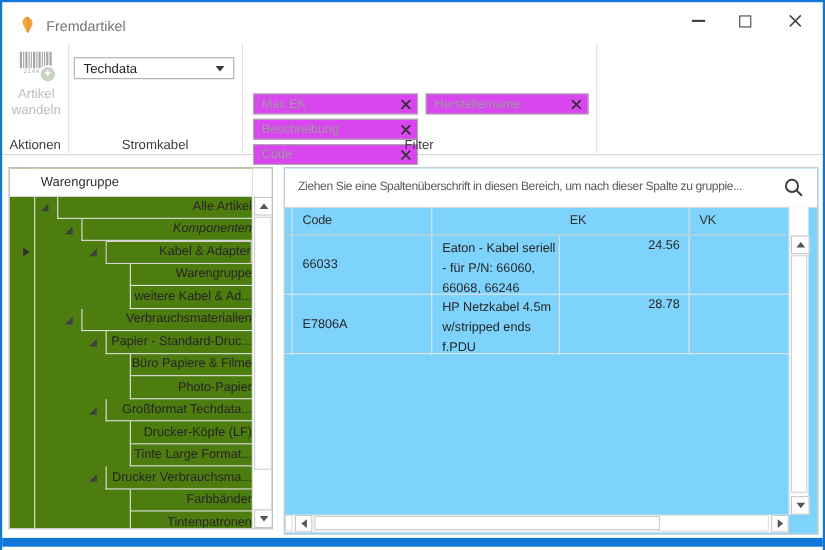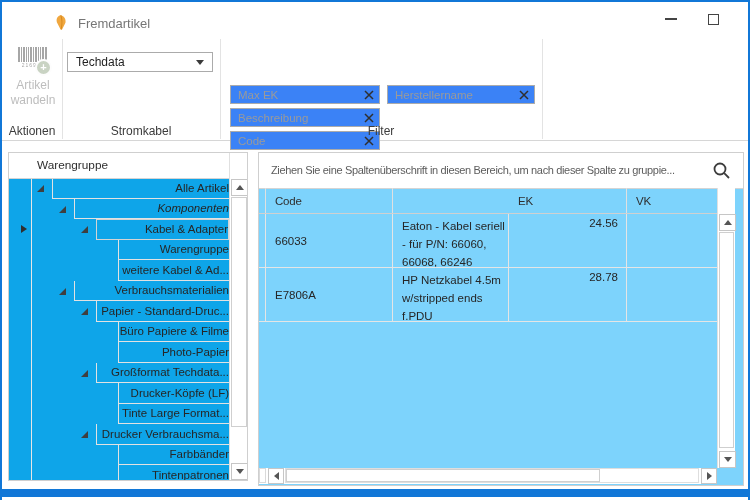--- a/index.html
+++ b/index.html
@@ -2,21 +2,21 @@
 <html><head>
 <meta charset="utf-8">
 <style>
   html,body{margin:0;padding:0;}
   body{width:750px;height:500px;position:relative;background:#ffffff;
        font-family:"Liberation Sans","DejaVu Sans",sans-serif;color:#2e2e2e;overflow:hidden;}
   
   .frame{position:absolute;inset:0;border:2px solid #1177d7;border-bottom:none;pointer-events:none;z-index:60;}
   .bottom-bar{position:absolute;left:2px;right:2px;top:489px;height:8px;background:#1177d7;z-index:55;}
   
-  .titlebar{position:absolute;left:2px;top:2px;right:2px;height:31px;background:#fff;margin-left:36px;}
+  .titlebar{position:absolute;left:2px;top:2px;right:2px;height:31px;background:#fff;}
   .appicon{position:absolute;left:15px;top:12px;width:15px;height:17px;}
   .title{position:absolute;left:40px;top:14px;font-size:13px;color:#767676;}
   .winbtn{position:absolute;top:4px;width:34px;height:26px;display:flex;align-items:center;justify-content:center;cursor:default;}
   .winbtn.min{left:616px;}.winbtn.max{left:658px;}.winbtn.close{left:704px;}
   .glyph-min{width:12px;height:0;border-top:2px solid #444;}
   .glyph-max{width:11px;height:11px;border:1.5px solid #444;box-sizing:border-box;}
   
   .ribbon{position:absolute;left:2px;top:33px;right:2px;height:107px;background:#fff;border-bottom:1px solid #d6d6d6;}
   .rsep{position:absolute;top:6px;height:100px;width:1px;background:#e3e3e3;}
   .grp-label{position:absolute;top:91px;height:14px;font-size:12px;color:#3b3b3b;text-align:center;}
@@ -24,29 +24,29 @@
   .rb-btn-label{margin-top:5px;font-size:12px;line-height:15px;color:#bdbdbd;}
   .barcode-wrap{position:relative;width:34px;height:26px;margin:0 auto;}
   .bars{display:flex;align-items:flex-end;height:15px;justify-content:center;}
   .bars i{display:block;background:#a6a6a6;height:15px;margin-right:1px;}
   .bars-num{font-size:5px;color:#a6a6a6;letter-spacing:1px;line-height:6px;}
   .badge{position:absolute;right:-2px;bottom:-3px;width:13px;height:13px;border-radius:50%;
          background:#c9d3c3;border:2px solid #fdfdfd;color:#fff;font-size:11px;line-height:12px;font-weight:bold;text-align:center;}
   .combo{position:absolute;left:65px;top:19px;width:146px;height:20px;border:1px solid #ababab;background:#fff;box-sizing:border-box;}
   .combo-val{position:absolute;left:8px;top:2px;font-size:12px;color:#1f1f1f;}
   .combo-arrow{position:absolute;right:8px;top:7px;width:0;height:0;border-left:4px solid transparent;border-right:4px solid transparent;border-top:5px solid #3a3a3a;}
-  .finput{position:absolute;height:19px;border:1px solid #ababab;background:#3b82f6;box-sizing:border-box;}
+  .finput{position:absolute;height:19px;border:1px solid #ababab;background:#d946ef;box-sizing:border-box;}
   .finput input{position:absolute;inset:0;border:none;outline:none;font:11.5px "Liberation Sans","DejaVu Sans",sans-serif;
                 padding:0 22px 0 7px;color:#1f1f1f;background:transparent;}
   .finput input::placeholder{color:#9a9a9a;opacity:1;}
   .clear-btn{position:absolute;right:3px;top:2px;width:14px;height:14px;cursor:default;}
   .f1{left:228px;top:52px;width:150px;}.f2{left:228px;top:75px;width:150px;}
   .f3{left:228px;top:98px;width:150px;}.f4{left:385px;top:52px;width:148px;}
   
-  .tree-panel{position:absolute;left:8px;top:152px;width:240px;height:329px;border:1px solid #cfcfcf;background:#0ea5e9;box-sizing:border-box;overflow:hidden;}
+  .tree-panel{position:absolute;left:8px;top:152px;width:240px;height:329px;border:1px solid #cfcfcf;background:#4d7c0f;box-sizing:border-box;overflow:hidden;}
   .tree-header{position:absolute;left:0;top:0;right:0;height:25px;border-bottom:1px solid #d4d4d4;background:#fff;z-index:3;}
   .tree-header-label{position:absolute;left:28px;top:5px;font-size:11.8px;color:#2f2f2f;}
   .tree-ind-line{position:absolute;left:22px;top:0;bottom:0;width:1px;background:#e6e6e6;}
   .tree-rows{position:absolute;left:0;top:25px;width:220px;height:302px;overflow:hidden;}
   .t-row{position:absolute;left:0;right:0;height:21px;}
   .t-cell{position:absolute;top:0;right:0;height:20.5px;border-left:1px solid #e2e2e2;border-bottom:1px solid #e2e2e2;
           display:flex;align-items:center;padding-left:6px;box-sizing:border-box;font-size:11.5px;color:#262626;white-space:nowrap;overflow:hidden;justify-content:flex-end;}
   .t-cell.current{border:1px solid #d4d4d4;}
   .t-glyph{position:absolute;top:7px;width:0;height:0;border-left:7px solid transparent;border-bottom:7px solid #3f3f3f;}
   #tree-row-indicator{position:absolute;left:12px;display:none;width:0;height:0;

